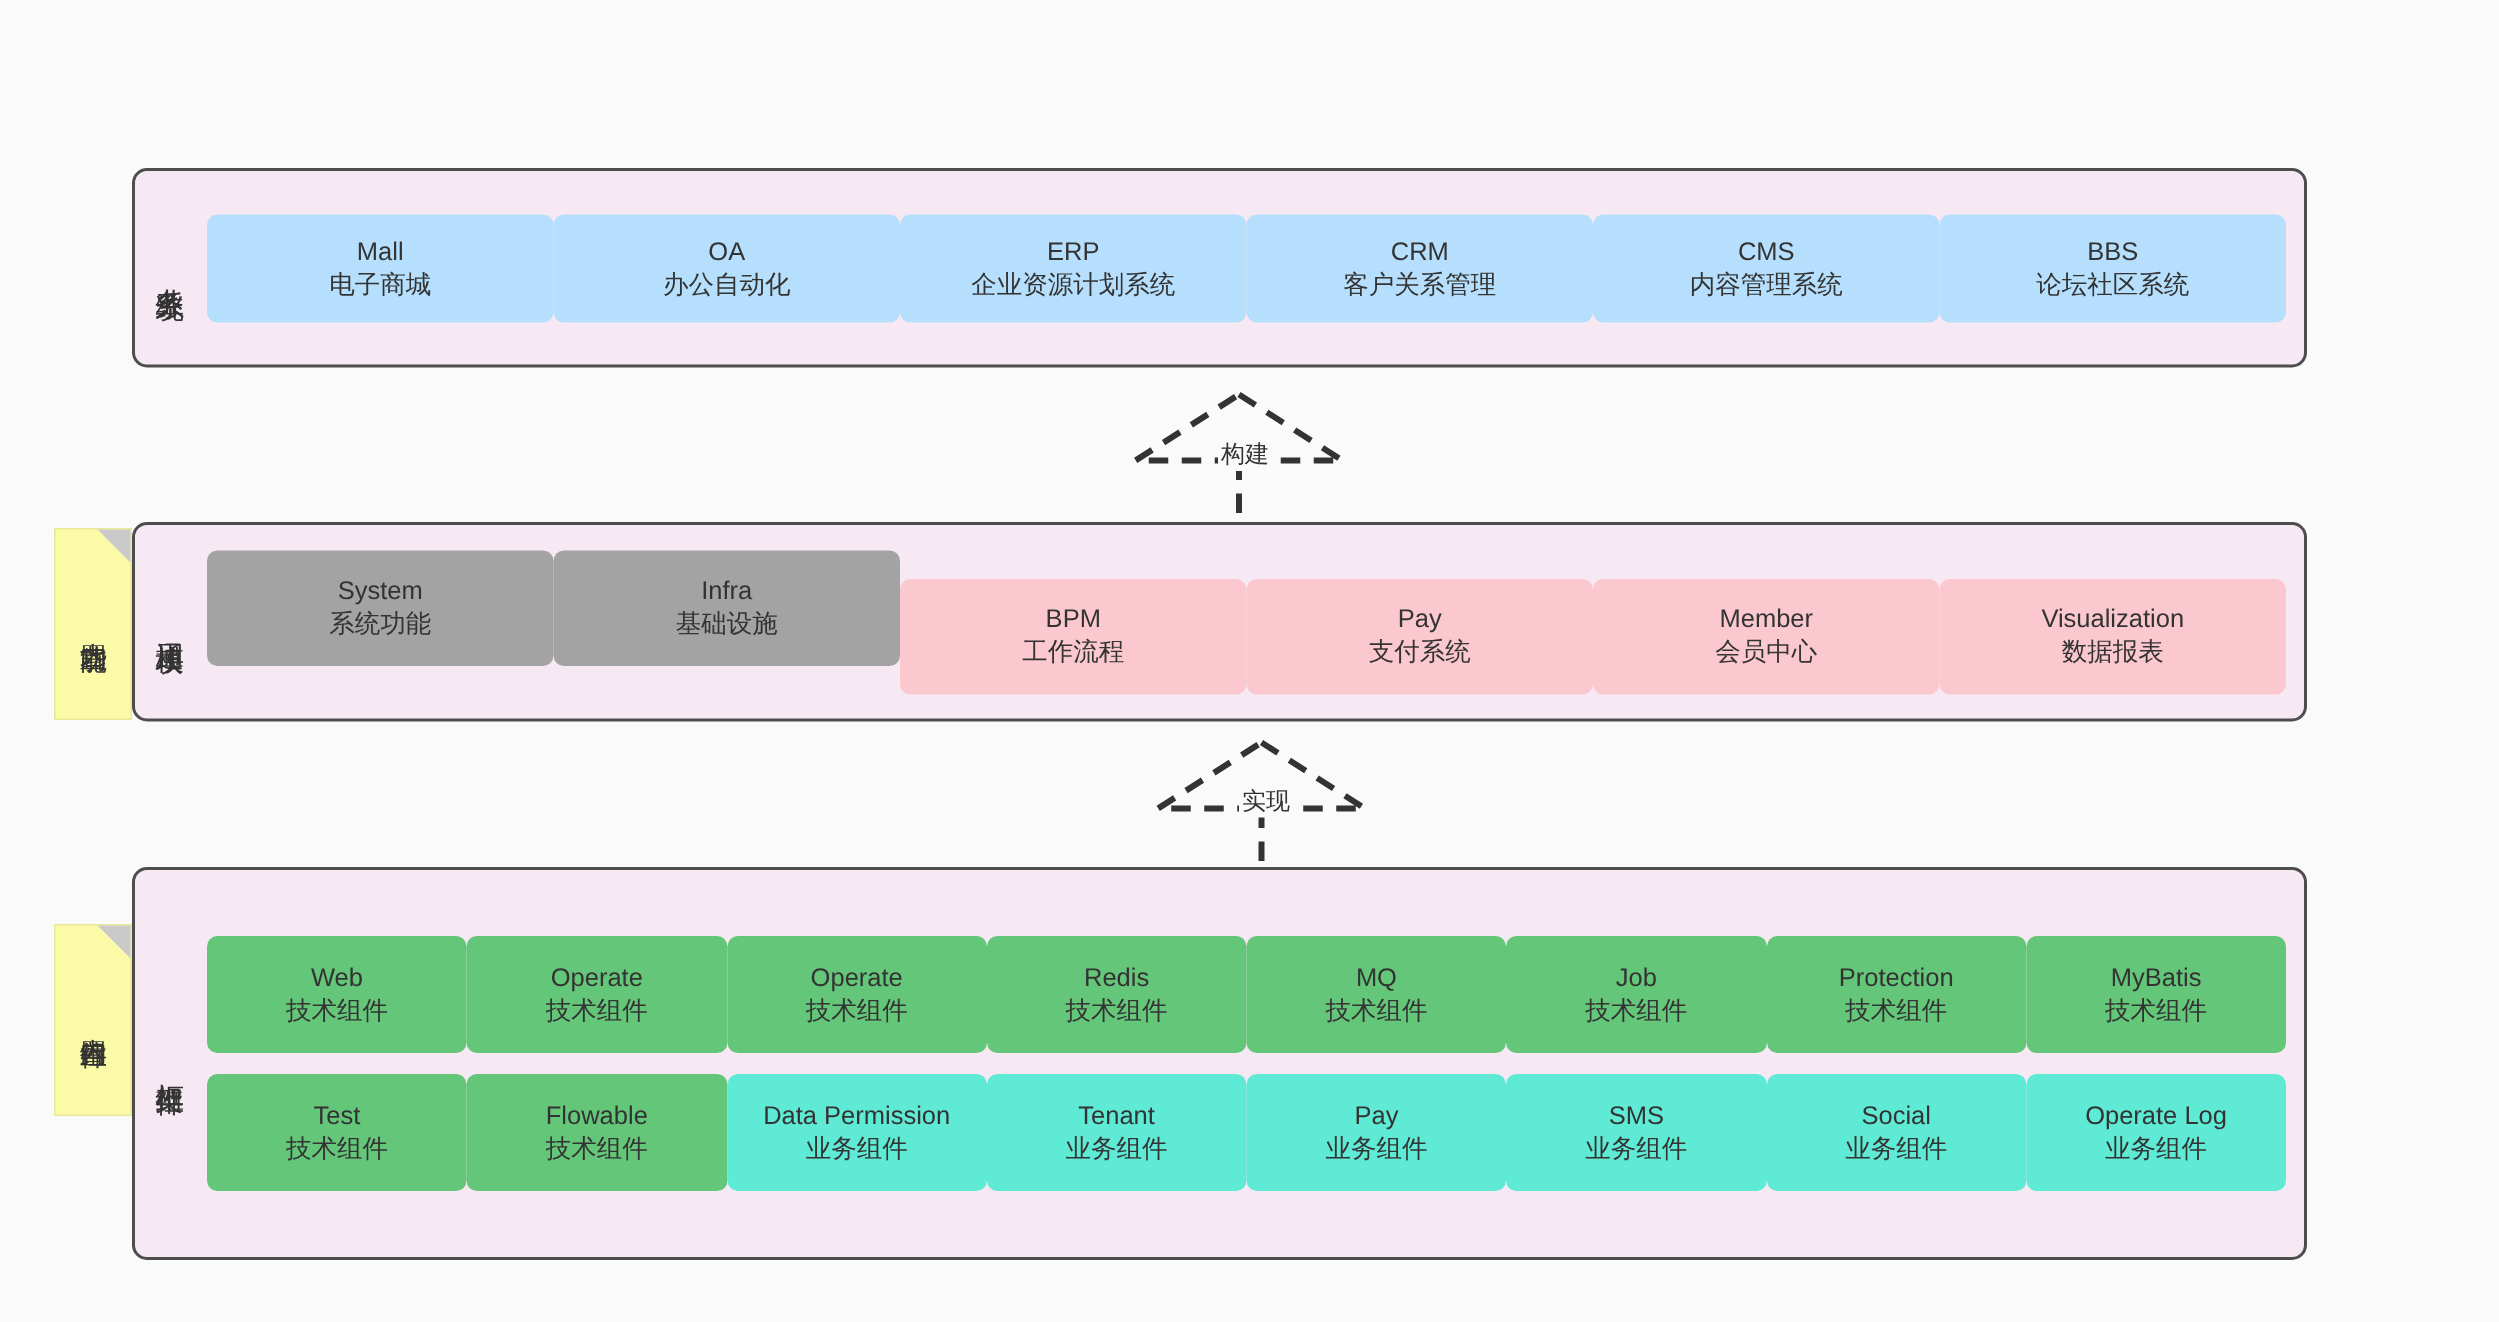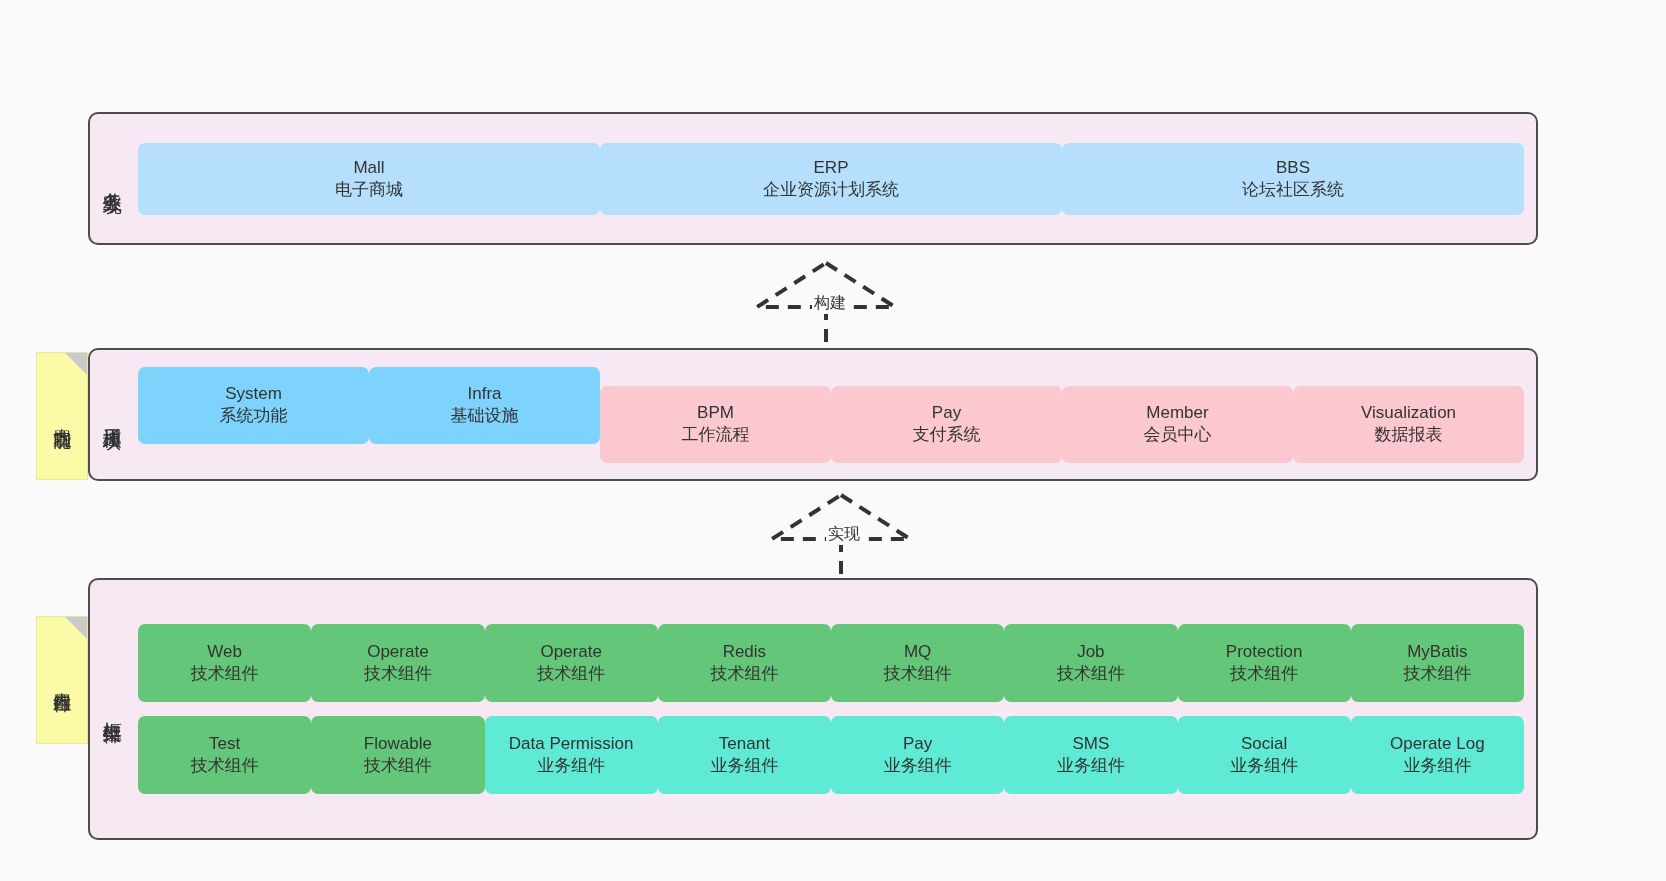--- a/index.html
+++ b/index.html
@@ -75,21 +75,21 @@
     font-size: 17px;
     line-height: 1.28;
     color: #333333;
     padding: 4px 6px;
     user-select: none;
   }
   .node .n-name { white-space: normal; }
   .node .n-sub  { white-space: nowrap; }
 
   .blue        { background: #b5dffc; }
-  .red         { background: #7dd3fc; text-align: center; }
+  .red         { background: #a3a3a3; text-align: center; }
   .pink        { background: #fbc8d0; margin-top: 19px; }
   .green       { background: #64c678; }
   .green-light { background: #5eead4; }
 
   
   #layer-business  { left: 88px;  top: 112px; width: 1450px; height: 133px; }
   #layer-common    { left: 88px;  top: 348px; width: 1450px; height: 133px; }
   #layer-framework { left: 88px;  top: 578px; width: 1450px; height: 262px; }
 
   #layer-business  .row .node  { height: 72px; }
@@ -161,22 +161,34 @@
 
   <div class="layer" id="layer-business">
     <div class="layer-title">业务系统</div>
     <div class="layer-body">
       <div class="row">
         <div class="node blue">
           <span class="n-name">Mall</span>
           <span class="n-sub">电子商城</span>
         </div>
         <div class="node blue">
+          <span class="n-name">OA</span>
+          <span class="n-sub">办公自动化</span>
+        </div>
+        <div class="node blue">
           <span class="n-name">ERP</span>
           <span class="n-sub">企业资源计划系统</span>
+        </div>
+        <div class="node blue">
+          <span class="n-name">CRM</span>
+          <span class="n-sub">客户关系管理</span>
+        </div>
+        <div class="node blue">
+          <span class="n-name">CMS</span>
+          <span class="n-sub">内容管理系统</span>
         </div>
         <div class="node blue">
           <span class="n-name">BBS</span>
           <span class="n-sub">论坛社区系统</span>
         </div>
       </div>
     </div>
   </div>
 
   <svg class="arrow-svg" id="arrow-build" width="180" height="100">

